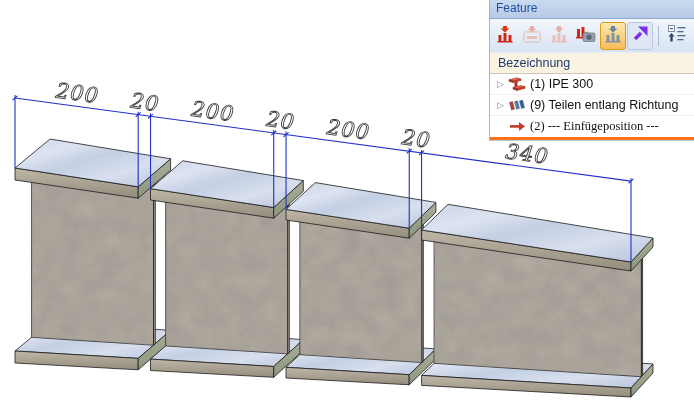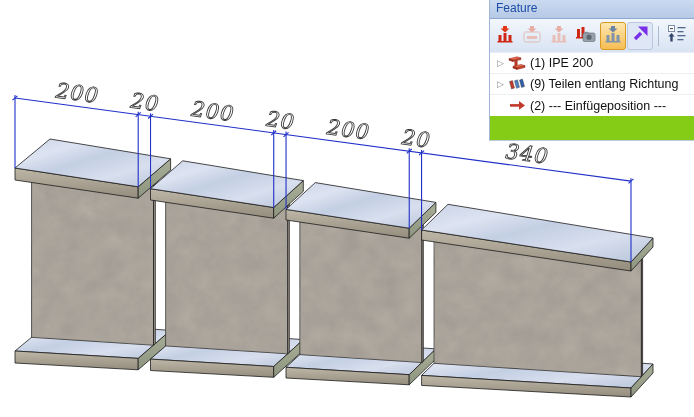--- a/index.html
+++ b/index.html
@@ -13,21 +13,21 @@
     font-style:italic;
     font-size:21px;
     letter-spacing:1px;
     fill:none;
     stroke:#3c3c3c;
     stroke-width:0.9px;
   }
   
   .panel{
     position:absolute;left:489px;top:0;width:205px;height:141px;
-    background:#84cc16;border-left:1px solid #9fb6d9;border-bottom:1px solid #bccadd;
+    background:#f97316;border-left:1px solid #9fb6d9;border-bottom:1px solid #bccadd;
     box-sizing:border-box;z-index:5;
   }
   .panel-header{
     height:17px;background:linear-gradient(#cadaf0,#b6c9e6);
     border-bottom:1px solid #8ea9cf;color:#1d4ea6;font-size:12px;
     padding:1px 0 0 6px;box-sizing:content-box;user-select:none;
   }
   .toolbar{
     height:33px;background:linear-gradient(#f3f7fc,#d8e3f3);
     border-bottom:1px solid #e8eef7;display:flex;align-items:center;
@@ -45,21 +45,21 @@
     height:21px;background:#fbf3e2;border-bottom:1px solid #cfc6b4;
     color:#1e3a70;font-size:12.5px;padding:3px 0 0 8px;box-sizing:border-box;
     user-select:none;
   }
   .tree{background:#fff;}
   .trow{
     height:21px;display:flex;align-items:center;font-size:12.5px;color:#101010;
     padding-left:4px;border-bottom:1px solid #efefef;box-sizing:border-box;
     white-space:nowrap;
   }
-  .trow:last-child{border-bottom:none;}
+  .trow:last-child{border-bottom:none;font-family:Liberation Serif, serif;}
   .expander{
     width:13px;flex:none;color:#8a8a8a;font-size:9px;line-height:1;
     text-align:center;
   }
   .ticon{width:20px;flex:none;display:flex;align-items:center;justify-content:center;}
   .tlabel{padding-left:3px;}
   .indent{width:13px;flex:none;}
 </style>
 </head>
 <body>
@@ -227,37 +227,40 @@
               <rect x="3" y="4.1" width="3" height="1" fill="#333c55"></rect>
               <rect x="10.5" y="3" width="8" height="1.3" fill="#52688c"></rect>
               <rect x="10.5" y="7" width="6" height="1.3" fill="#52688c"></rect>
               <rect x="10.5" y="11" width="8" height="1.3" fill="#52688c"></rect>
               <rect x="10.5" y="15" width="6" height="1.3" fill="#52688c"></rect>
               <polygon points="4.5,9 7.6,12.6 5.7,12.6 5.7,17.5 3.3,17.5 3.3,12.6 1.4,12.6" fill="#33456b"></polygon>
             </svg></span>
         </div>
         <div class="tbtn"></div>
       </div>
+    <div class="colhead">
+      <span>Bezeichnung</span>
+    </div>
     <div class="tree" id="tree">
         <div class="trow">
           <span class="expander">▷</span>
           <span class="ticon">
             <svg width="18" height="15" viewBox="0 0 18 15">
               <g stroke="#8a2619" stroke-width="0.5" stroke-linejoin="round">
                 <polygon points="1,2.8 9,0.8 13,2.1 5,4.1" fill="#ef6a4e"></polygon>
                 <polygon points="1,2.8 5,4.1 5,5.6 1,4.3" fill="#a82c1a"></polygon>
                 <polygon points="5,4.1 13,2.1 13,3.6 5,5.6" fill="#d14832"></polygon>
                 <polygon points="6.8,5.2 9.2,4.6 9.2,10.6 6.8,11.2" fill="#c63a26"></polygon>
                 <polygon points="5,10.4 13,8.4 17,9.7 9,11.7" fill="#ef6a4e"></polygon>
                 <polygon points="5,10.4 9,11.7 9,13.4 5,12.1" fill="#a82c1a"></polygon>
                 <polygon points="9,11.7 17,9.7 17,11.4 9,13.4" fill="#d14832"></polygon>
               </g>
             </svg>
           </span>
-          <span class="tlabel">(1) IPE 200</span>
+          <span class="tlabel">(1) IPE 300</span>
         </div>
         <div class="trow">
           <span class="expander">▷</span>
           <span class="ticon">
             <svg width="18" height="15" viewBox="0 0 18 15">
               <g stroke="#3a3a3a" stroke-width="0.4">
                 <polygon points="1.5,4.5 4.5,3.5 6.5,11 3.5,12" fill="#c23b2a"></polygon>
                 <polygon points="6.5,3.8 9.5,2.8 11.5,10.3 8.5,11.3" fill="#4d7fc4"></polygon>
                 <polygon points="11.5,3.1 14.5,2.1 16.5,9.6 13.5,10.6" fill="#2f5fa8"></polygon>
               </g>

